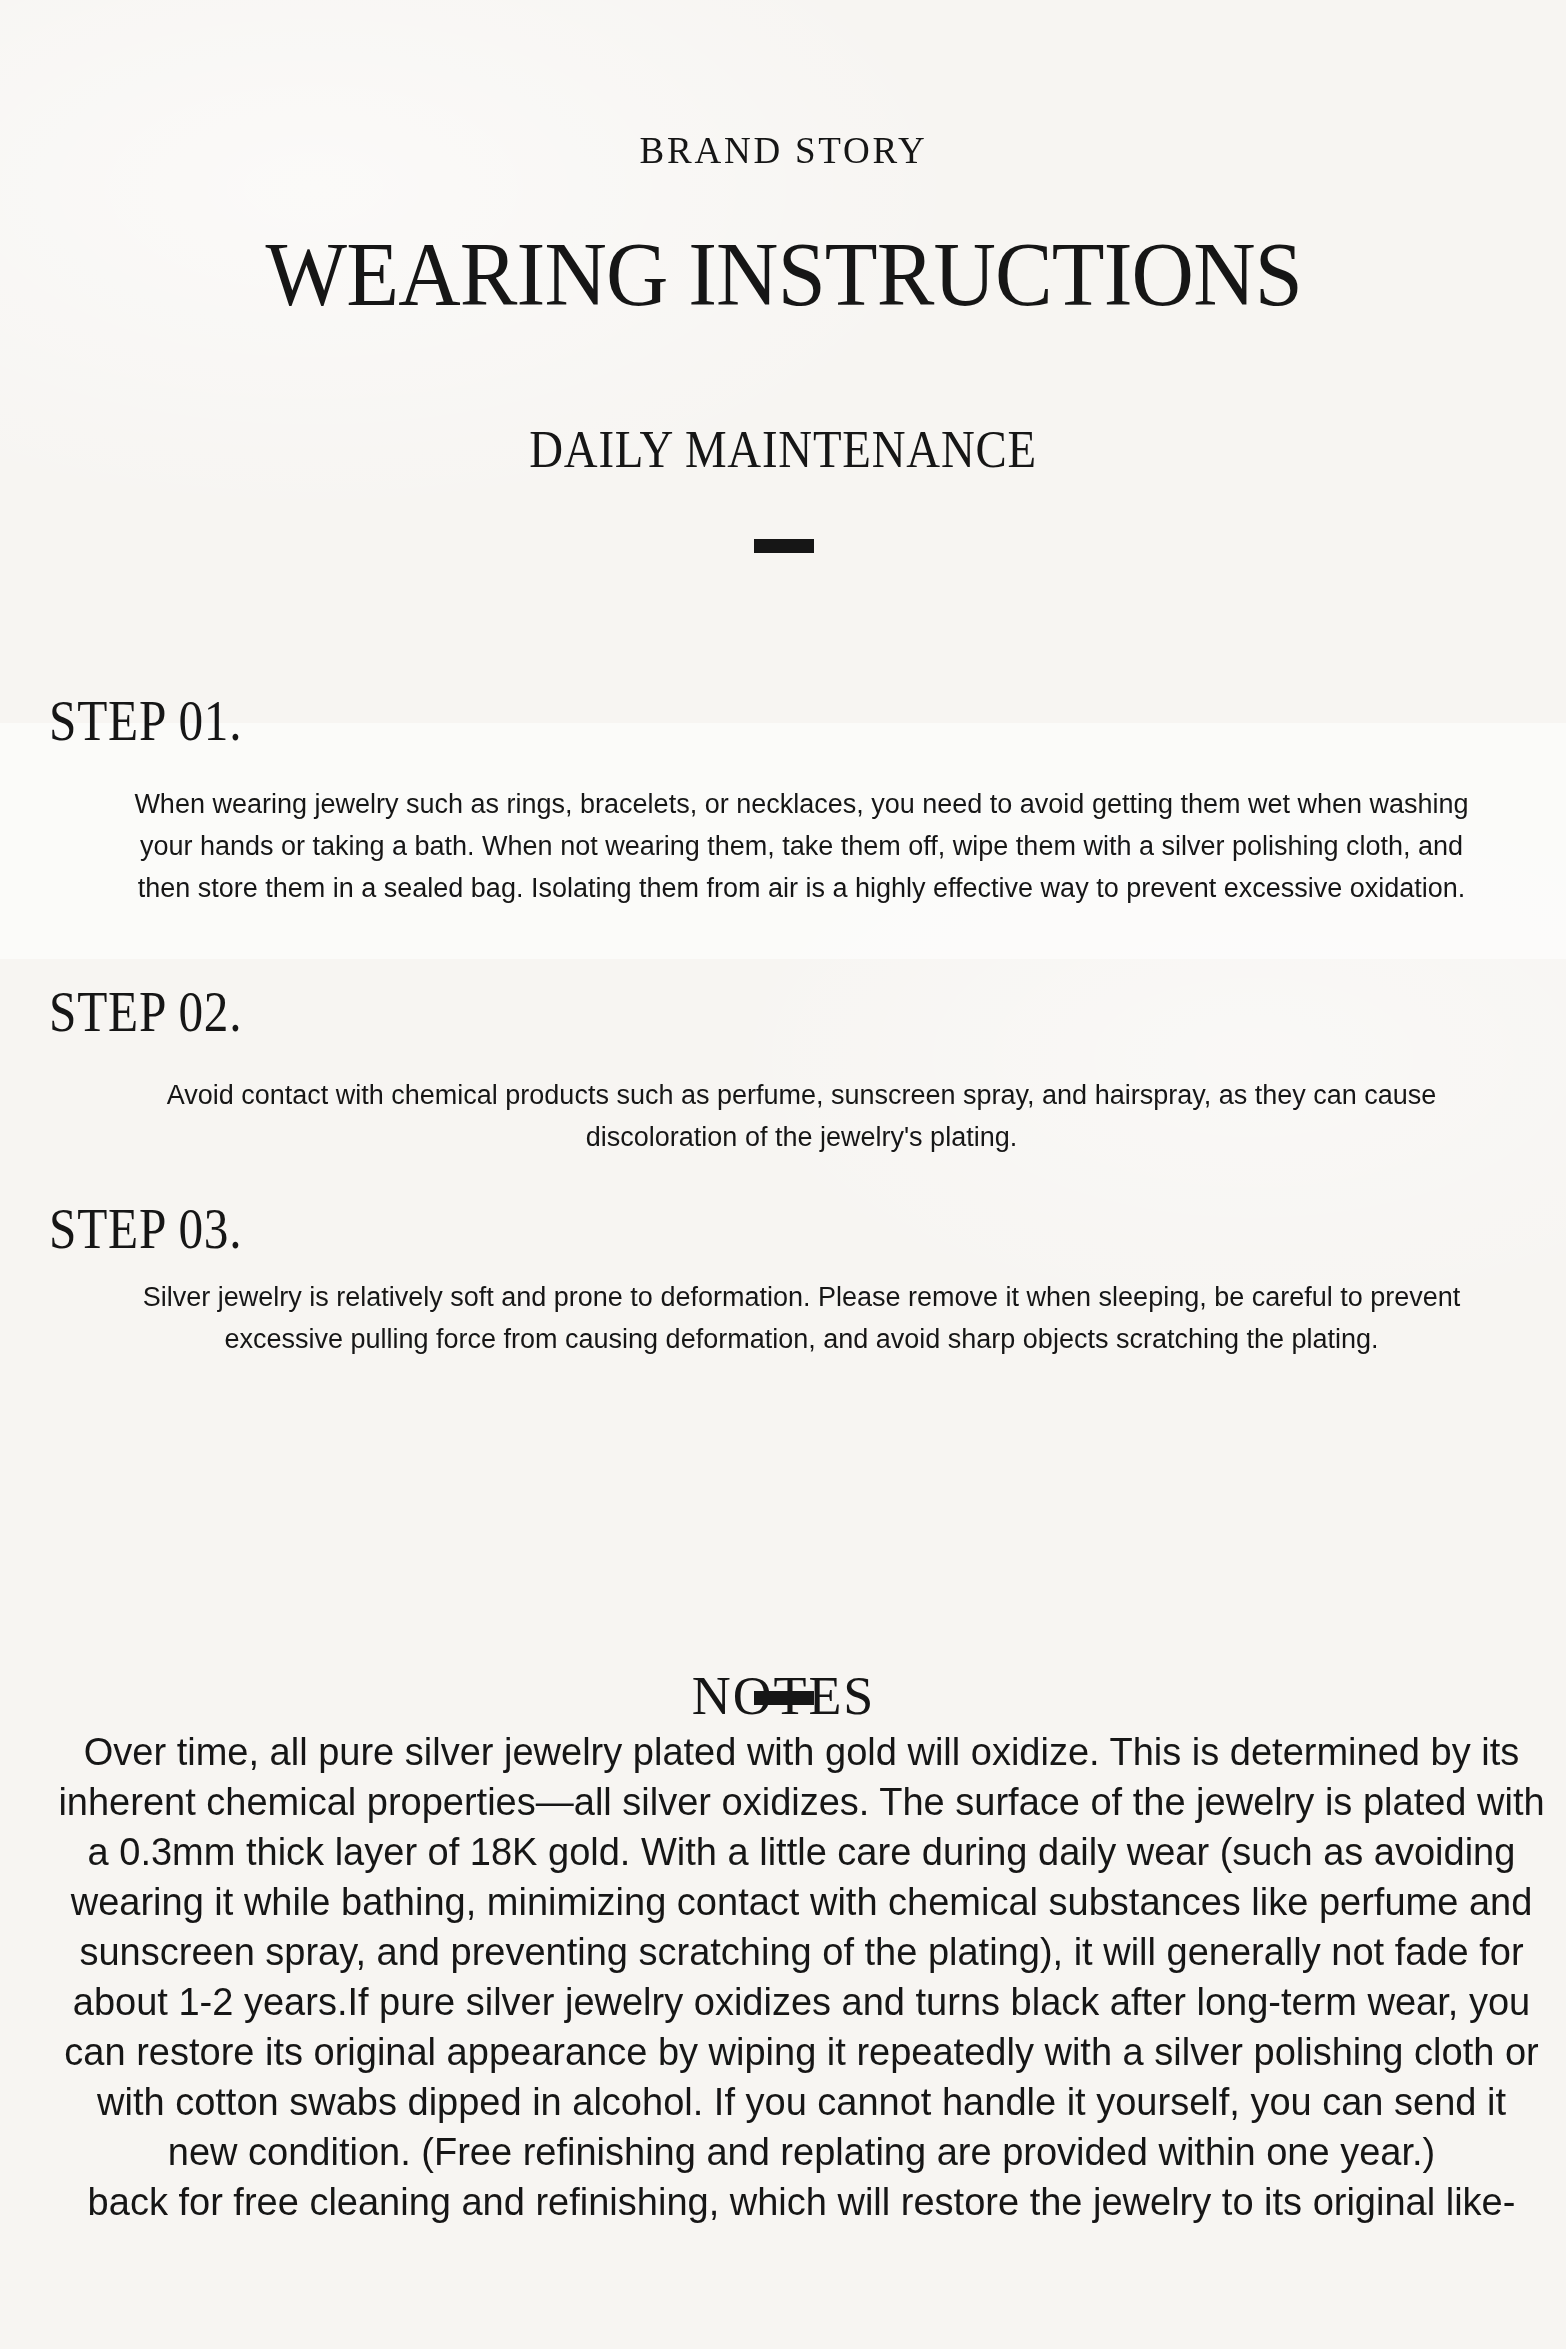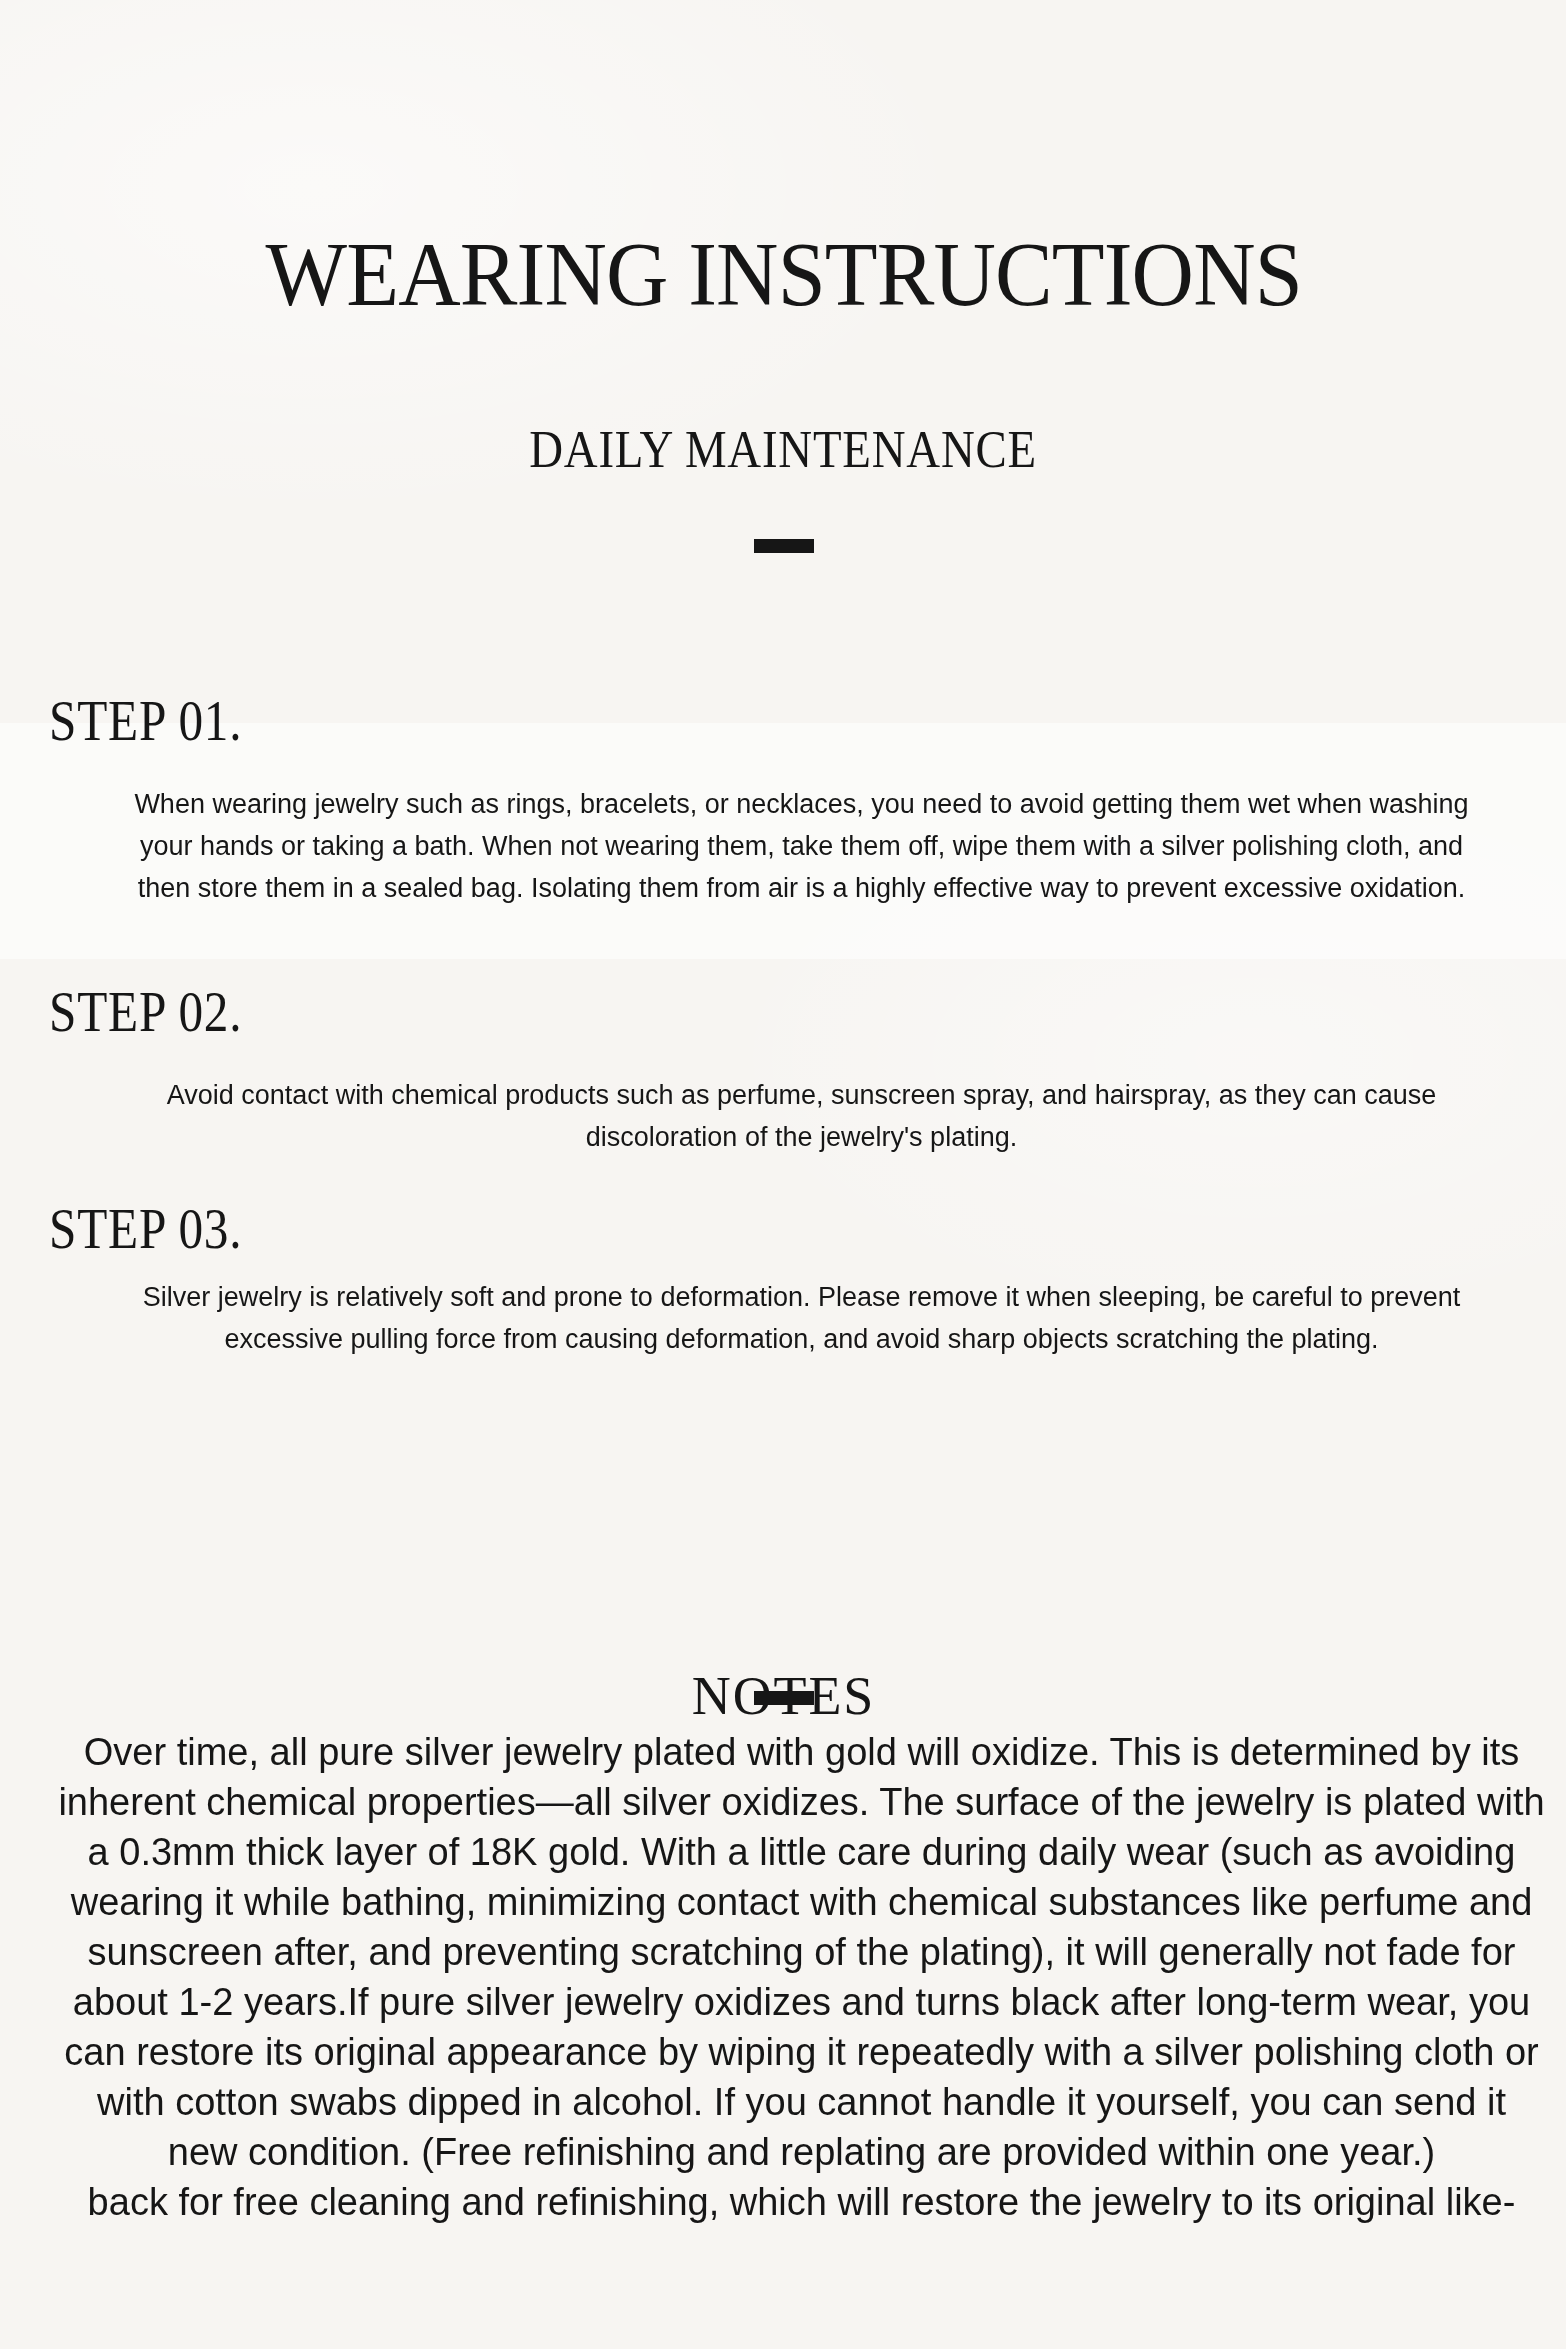--- a/index.html
+++ b/index.html
@@ -92,20 +92,23 @@
   .notes-heading{font-size:54px; letter-spacing:1.9px; transform:scaleX(.95);}
 
   .notes-para{top:1727px; font-size:38px;}
   .notes-para .line{line-height:50px;}
 </style>
 </head>
 <body>
 
 <div class="page">
 
+  <div class="center-wrap eyebrow-wrap">
+    <span class="serif eyebrow">BRAND STORY</span>
+  </div>
 
   <div class="center-wrap title-wrap">
     <span class="serif title squeeze">WEARING INSTRUCTIONS</span>
   </div>
 
   <div class="center-wrap subtitle-wrap">
     <span class="serif subtitle squeeze">DAILY MAINTENANCE</span>
   </div>
 
   <div class="divider divider-1"></div>
@@ -135,21 +138,21 @@
     <span class="serif notes-heading">NOTES</span>
   </div>
 
   <div class="divider divider-2"></div>
 
   <div class="para notes-para">
     <div class="line">Over time, all pure silver jewelry plated with gold will oxidize. This is determined by its</div>
     <div class="line">inherent chemical properties—all silver oxidizes. The surface of the jewelry is plated with</div>
     <div class="line">a 0.3mm thick layer of 18K gold. With a little care during daily wear (such as avoiding</div>
     <div class="line">wearing it while bathing, minimizing contact with chemical substances like perfume and</div>
-    <div class="line">sunscreen after, and preventing scratching of the plating), it will generally not fade for</div>
+    <div class="line">sunscreen spray, and preventing scratching of the plating), it will generally not fade for</div>
     <div class="line">about 1-2 years.If pure silver jewelry oxidizes and turns black after long-term wear, you</div>
     <div class="line">can restore its original appearance by wiping it repeatedly with a silver polishing cloth or</div>
     <div class="line">with cotton swabs dipped in alcohol. If you cannot handle it yourself, you can send it</div>
     <div class="line">new condition. (Free refinishing and replating are provided within one year.)</div>
     <div class="line">back for free cleaning and refinishing, which will restore the jewelry to its original like-</div>
   </div>
 
 </div>
 
 

